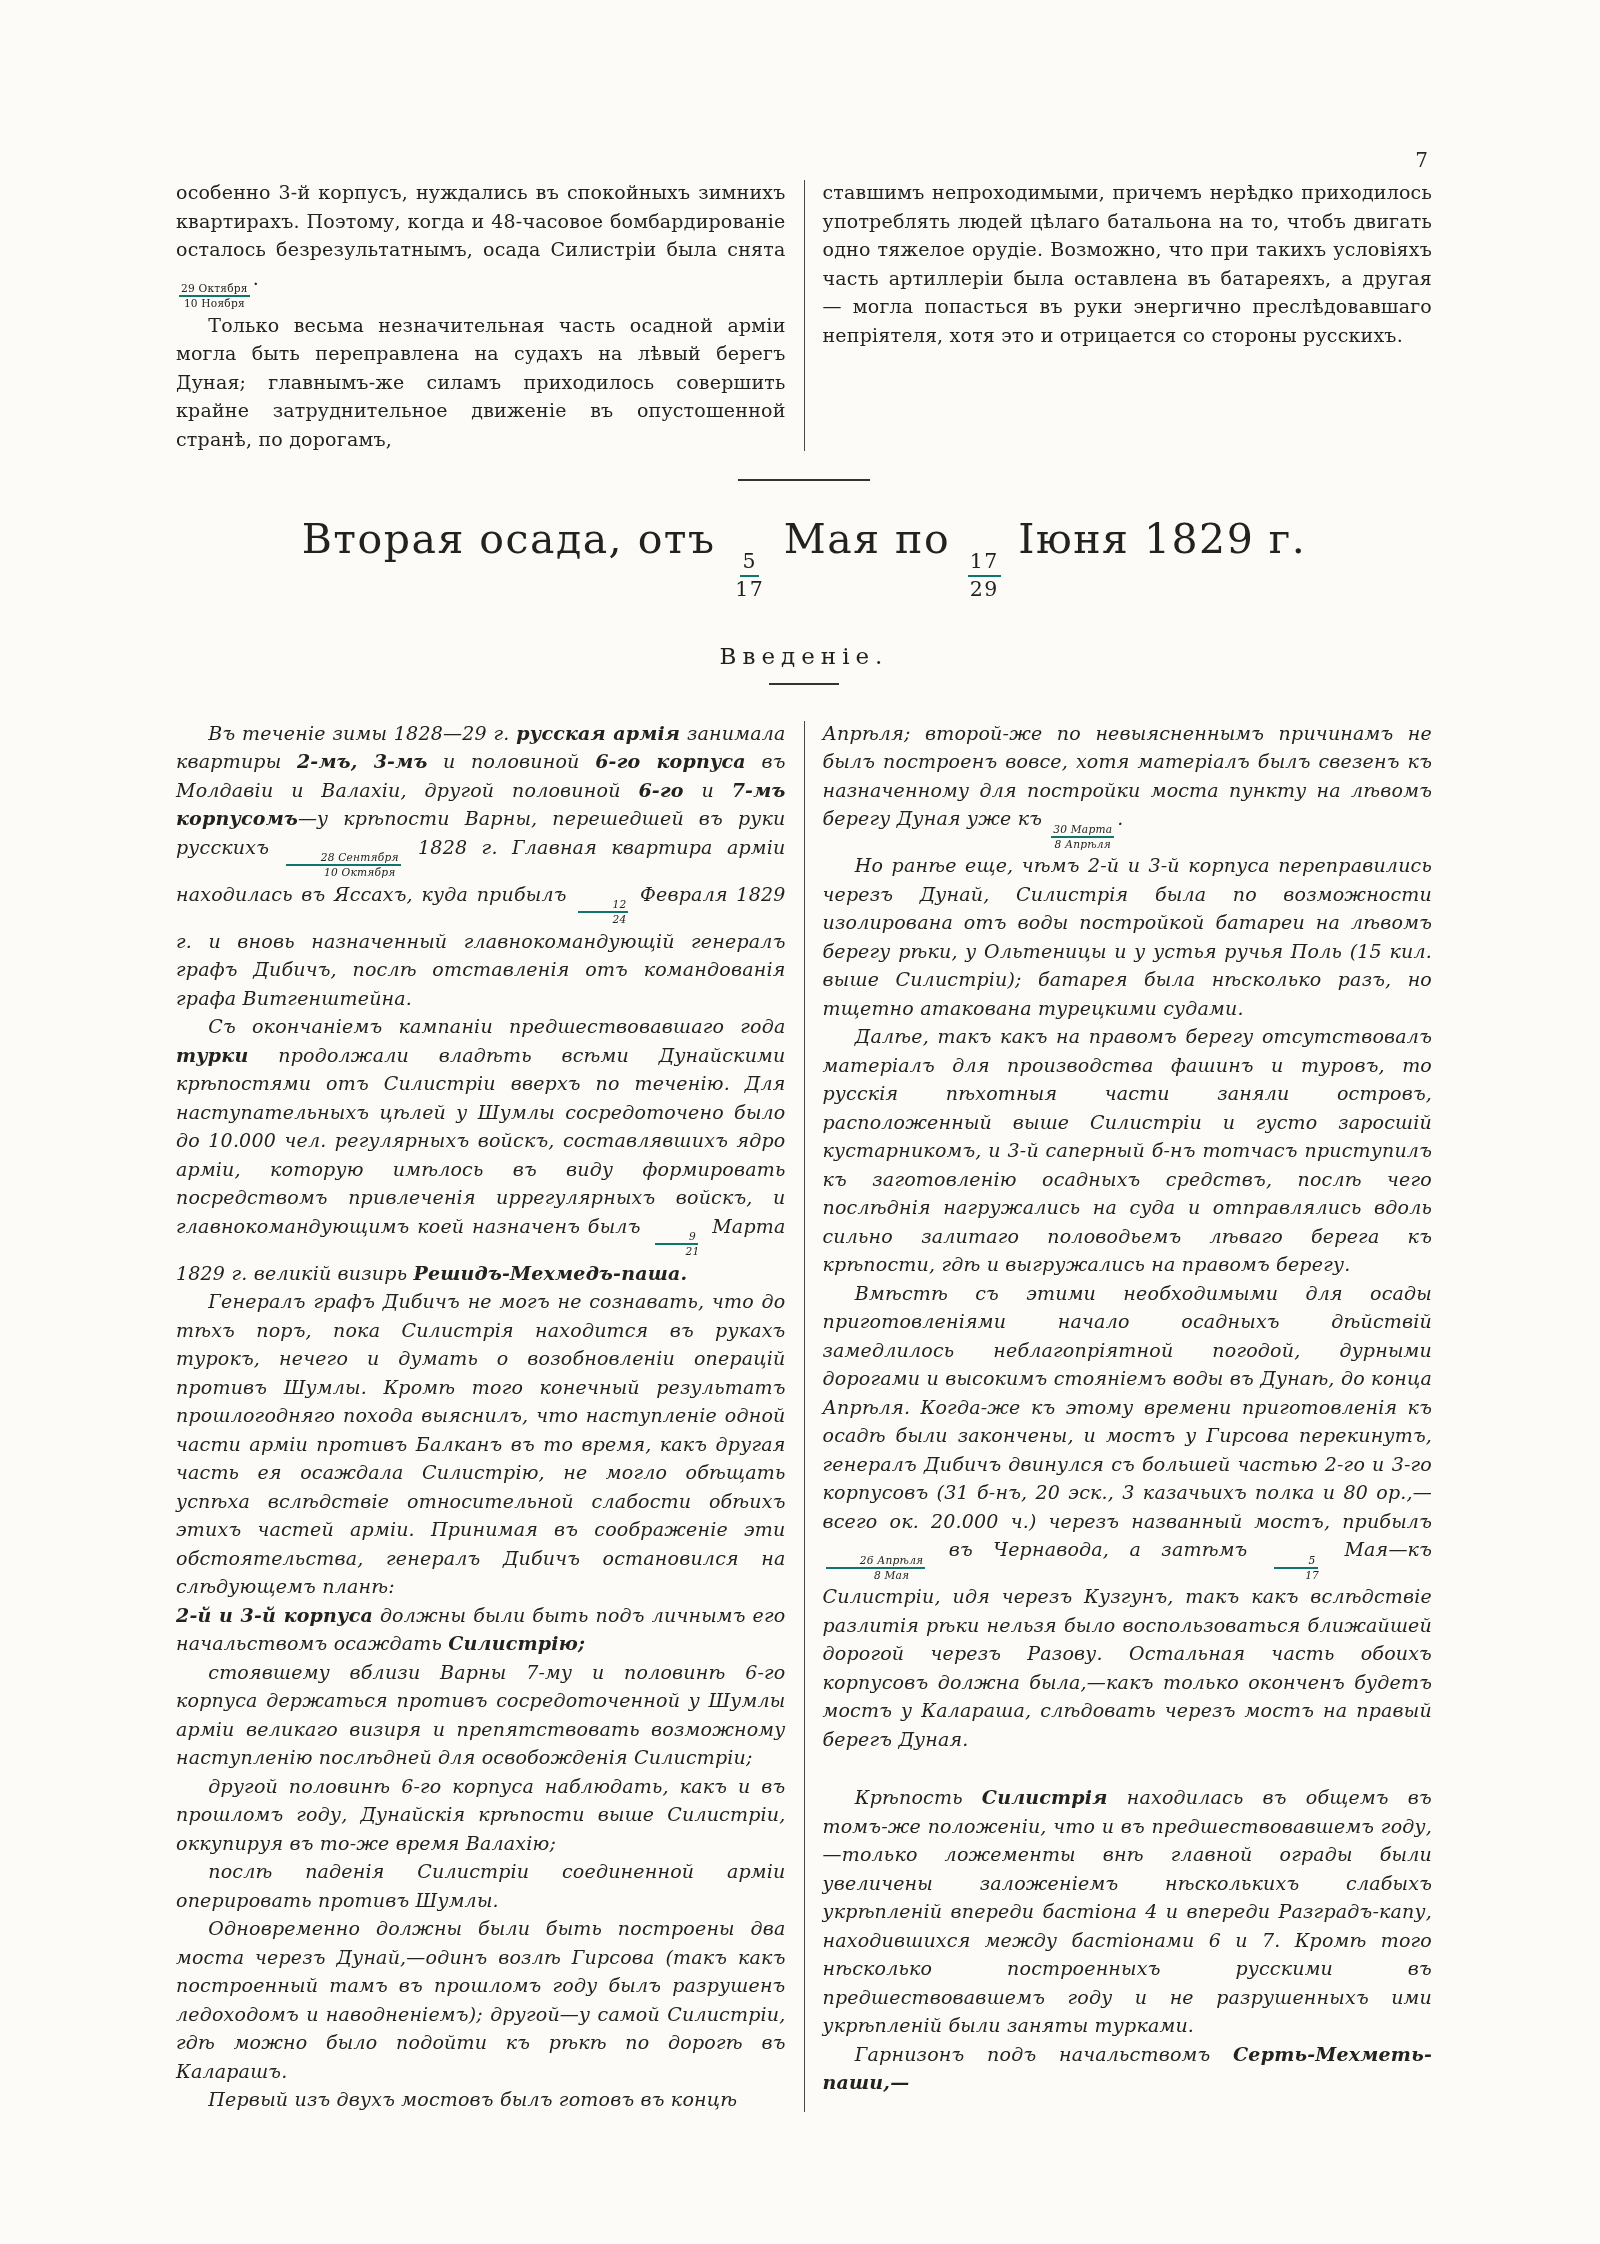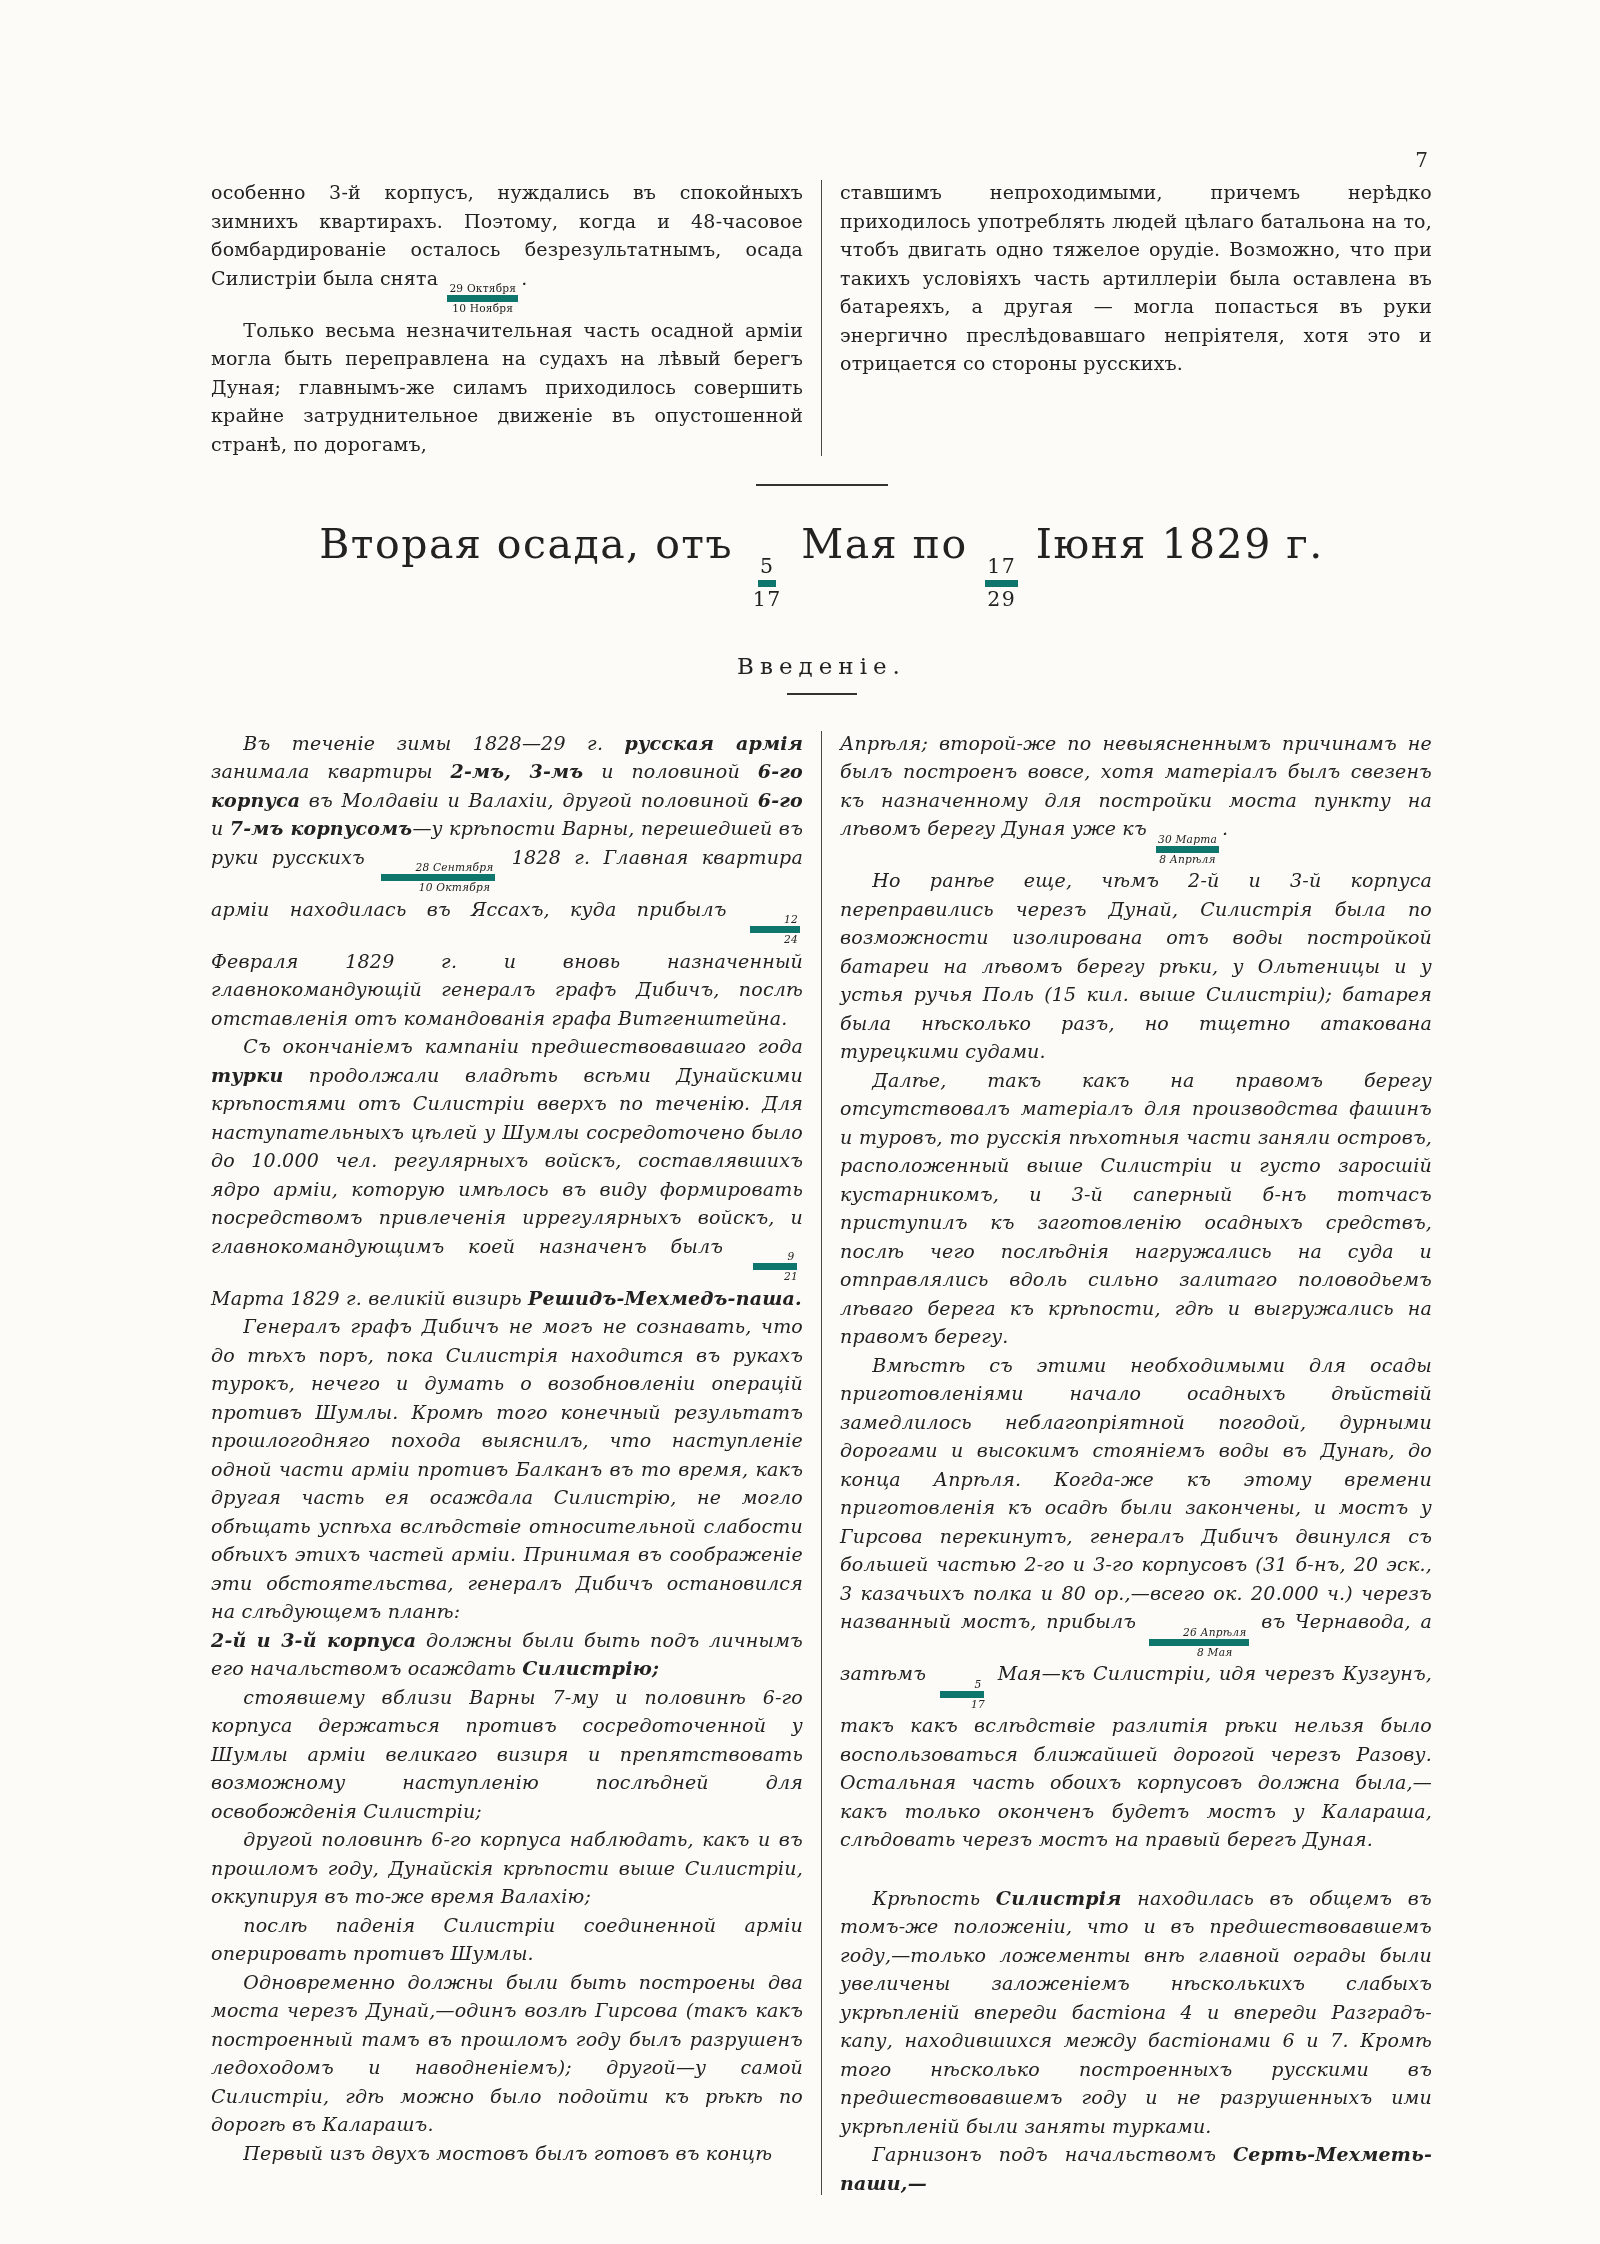--- a/index.html
+++ b/index.html
@@ -11,42 +11,42 @@
     color:#232220;
     font-family:"DejaVu Serif", serif;
     overflow:hidden;
     box-sizing:border-box;
   }
   .page-number{
     position:absolute;top:148px;right:172px;
     font-size:20px;color:#2a2926;
   }
   .content{
-    position:absolute;left:176px;right:168px;top:178px;margin-left:35px;
+    position:absolute;left:176px;right:168px;top:178px;
   }
   .two-col{display:flex;align-items:stretch;}
   .col{flex:1 1 0;min-width:0;}
   .col-divider{width:1px;background:#4a4843;margin:2px 18px 2px 18px;}
   .para{
     margin:0;
     text-align:justify;
     font-size:19px;
     line-height:28.5px;
     letter-spacing:0.2px;
   }
   .para.indent{text-indent:1.7em;}
   .para.gap{margin-top:30px;}
   .bold{font-weight:bold;}
   .frac{
     display:inline-flex;flex-direction:column;align-items:center;
     vertical-align:-0.7em;
     font-size:0.56em;line-height:1.25;
     margin:0 3px;
   }
-  .frac .num{border-bottom:7px solid #0f766e;padding:0 2px;}
+  .frac .num{border-bottom:2px solid #0f766e;padding:0 2px;}
   .frac .den{padding:0 2px;}
   .rule-short{
     width:132px;height:2px;background:#35332f;border:none;
     margin:26px auto 0 auto;
   }
   .rule-tiny{
     width:70px;height:2px;background:#35332f;border:none;
     margin:14px auto 0 auto;
   }
   .main-heading{

